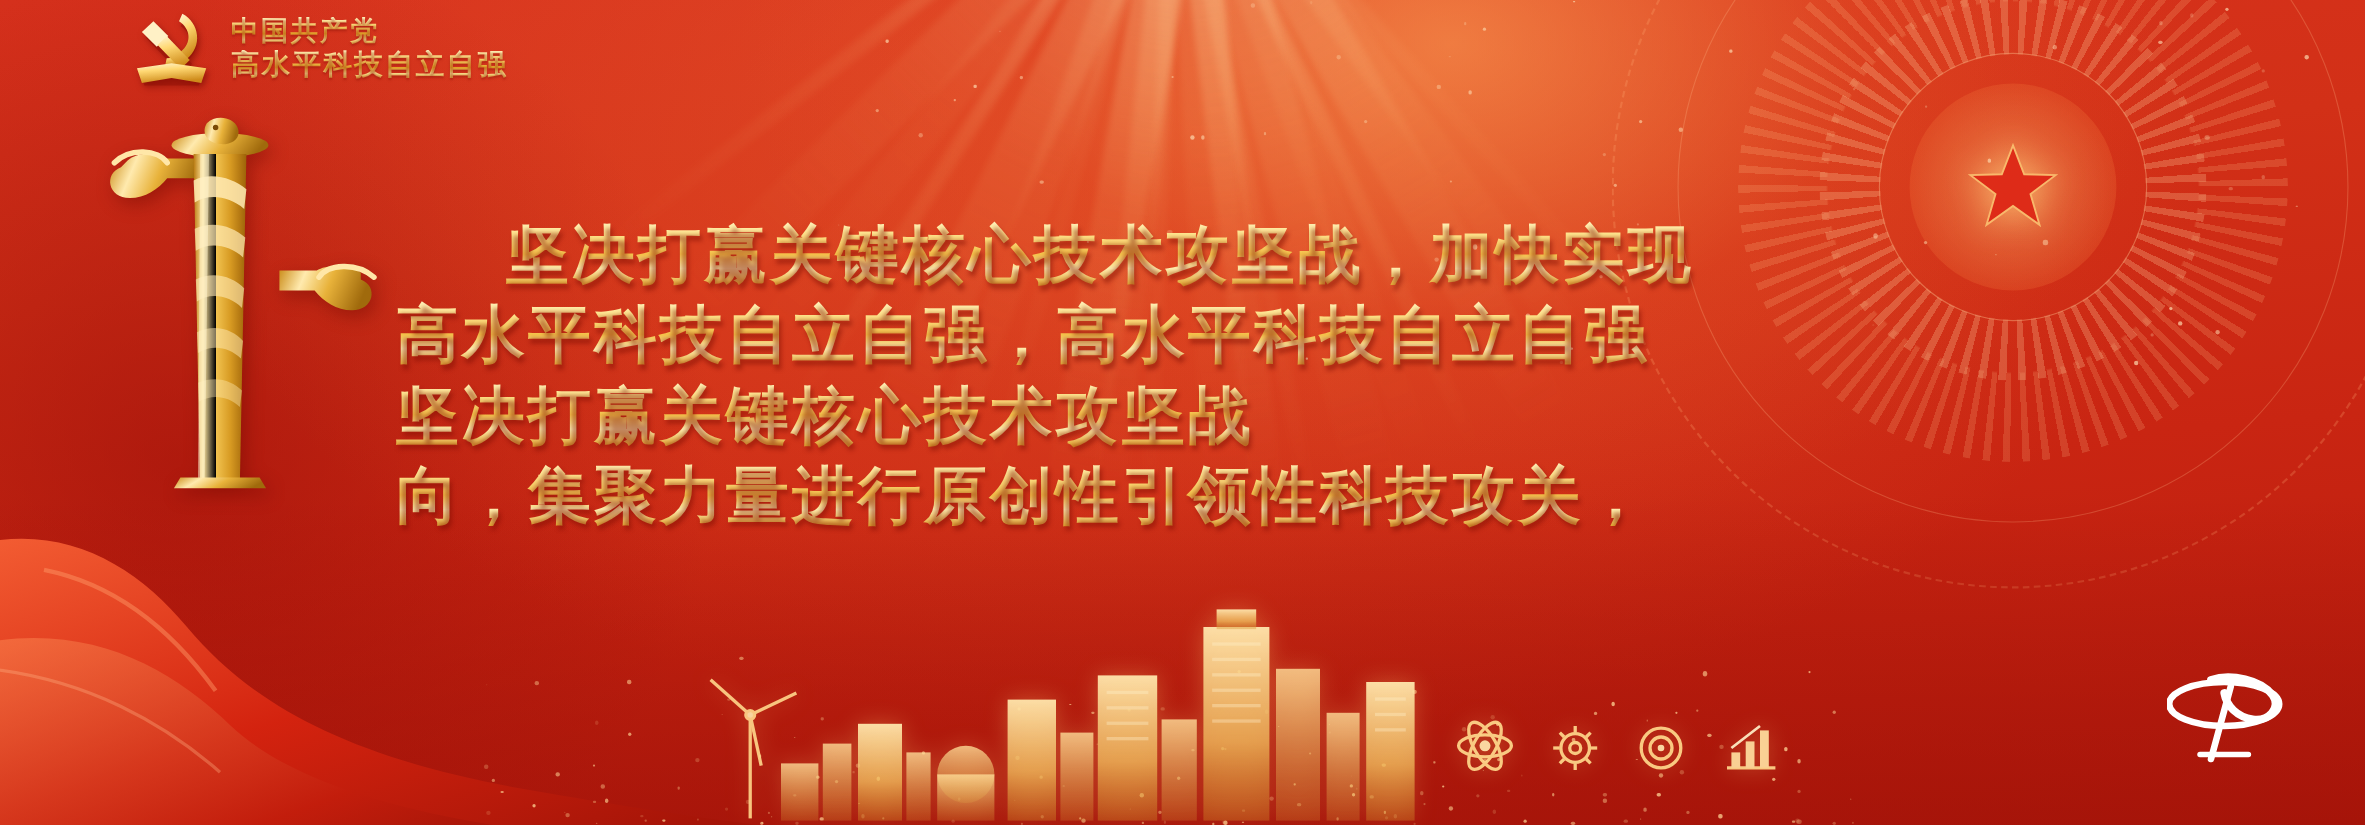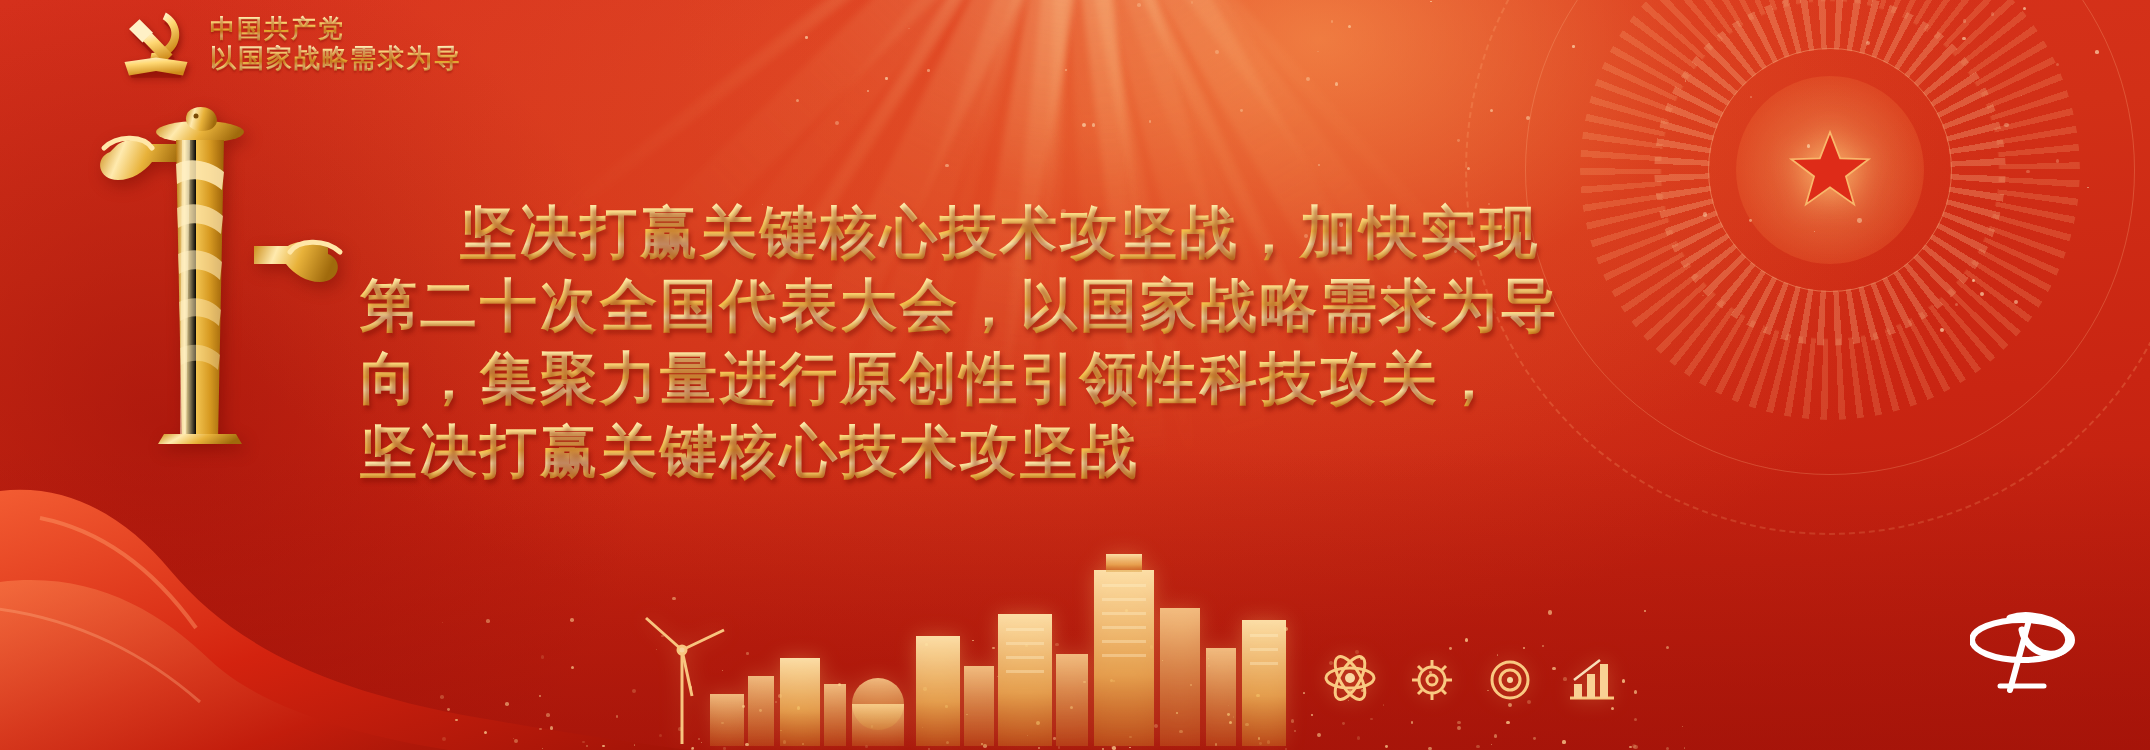--- a/index.html
+++ b/index.html
@@ -245,21 +245,21 @@
 
         <path d="M14 28 L28 15 L46 33 L32 46 Z" fill="#fff1c6"></path>
 
         <path d="M33 44 L44 33 L72 62 L61 73 Z" fill="url(#gold2)"></path>
 
         <path d="M8 72 L50 66 L92 72 L86 90 L50 84 L14 90 Z" fill="url(#gold2)"></path>
       </svg>
     </div>
     <div class="header-text">
       <div class="l1">中国共产党</div>
-      <div class="l2">以国家战略需求为导</div>
+      <div class="l2">高水平科技自立自强</div>
     </div>
   </div>
 
   <div class="huabiao">
     <svg viewBox="0 0 260 340" width="260" height="340">
       <defs>
         <linearGradient id="hb" x1="0" y1="0" x2="1" y2="0">
           <stop offset="0%" stop-color="#b97a10"></stop>
           <stop offset="18%" stop-color="#ffe6a0"></stop>
           <stop offset="42%" stop-color="#f3c busy"></stop>
@@ -315,23 +315,23 @@
       </defs>
       <path d="M0 150 C90 120 160 160 210 220 C270 292 360 340 520 368 C680 396 800 410 900 418 L900 430 L0 430 Z" fill="url(#sk1)"></path>
       <path d="M0 240 C110 210 190 252 250 310 C320 376 470 404 640 418 L900 430 L0 430 Z" fill="url(#sk2)"></path>
       <path d="M80 168 C150 182 200 228 236 278" fill="none" stroke="#ff9c68" stroke-width="4" opacity=".45"></path>
       <path d="M30 258 C120 268 190 308 240 352" fill="none" stroke="#ffb184" stroke-width="3" opacity=".35"></path>
     </svg>
   </div>
 
   <div class="slogan">
     <div class="line l1">坚决打赢关键核心技术攻坚战，加快实现</div>
-    <div class="line l2">第二十次全国代表大会，以国家战略需求为导</div>
+    <div class="line l2">高水平科技自立自强，高水平科技自立自强</div>
+    <div class="line l4">坚决打赢关键核心技术攻坚战</div>
     <div class="line l3">向，集聚力量进行原创性引领性科技攻关，</div>
-    <div class="line l4">坚决打赢关键核心技术攻坚战</div>
   </div>
 
   <div class="skyline">
     <svg viewBox="0 0 1080 240" width="1080" height="240">
       <defs>
         <linearGradient id="bld" x1="0" y1="0" x2="0" y2="1">
           <stop offset="0%" stop-color="#ffe7ae" stop-opacity=".95"></stop>
           <stop offset="60%" stop-color="#f0bd5c" stop-opacity=".75"></stop>
           <stop offset="100%" stop-color="#d08f28" stop-opacity=".35"></stop>
         </linearGradient>

